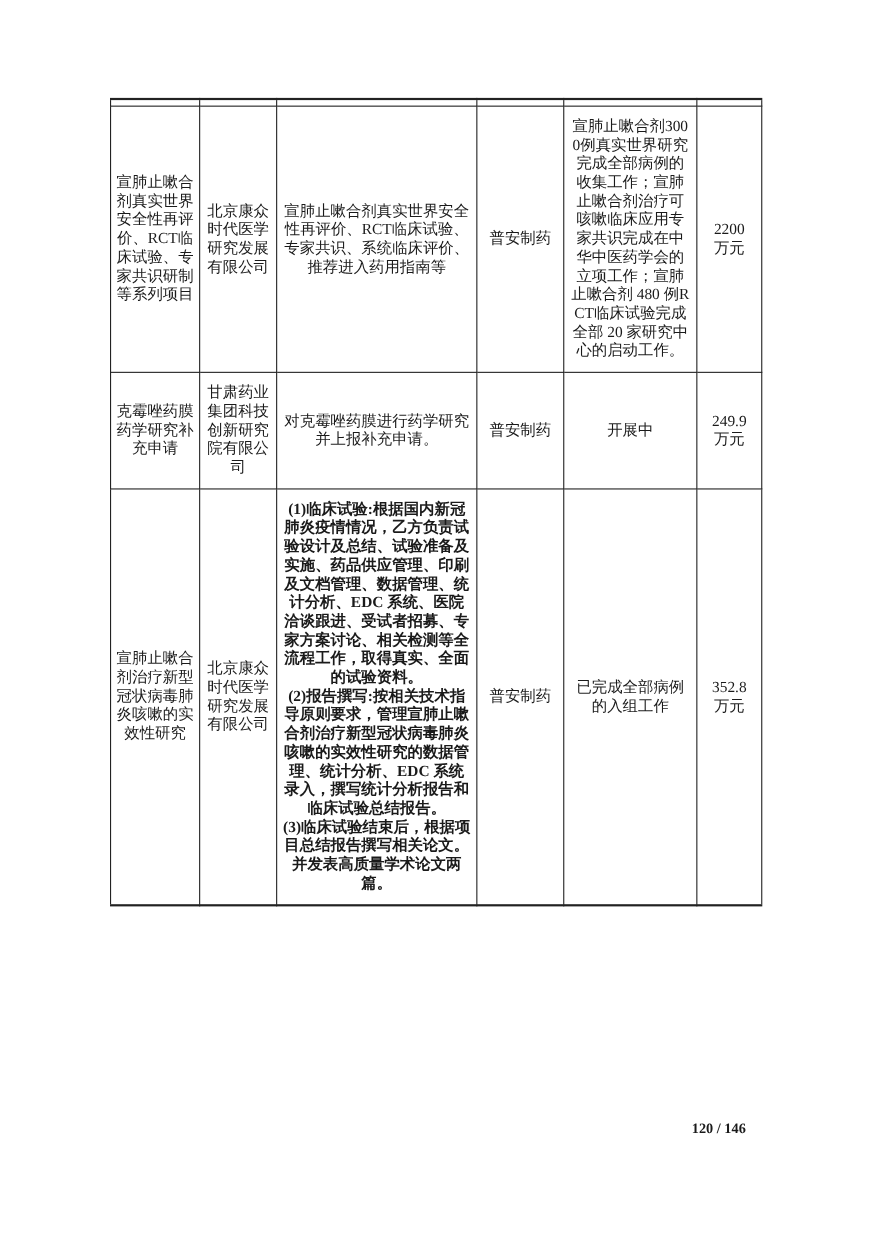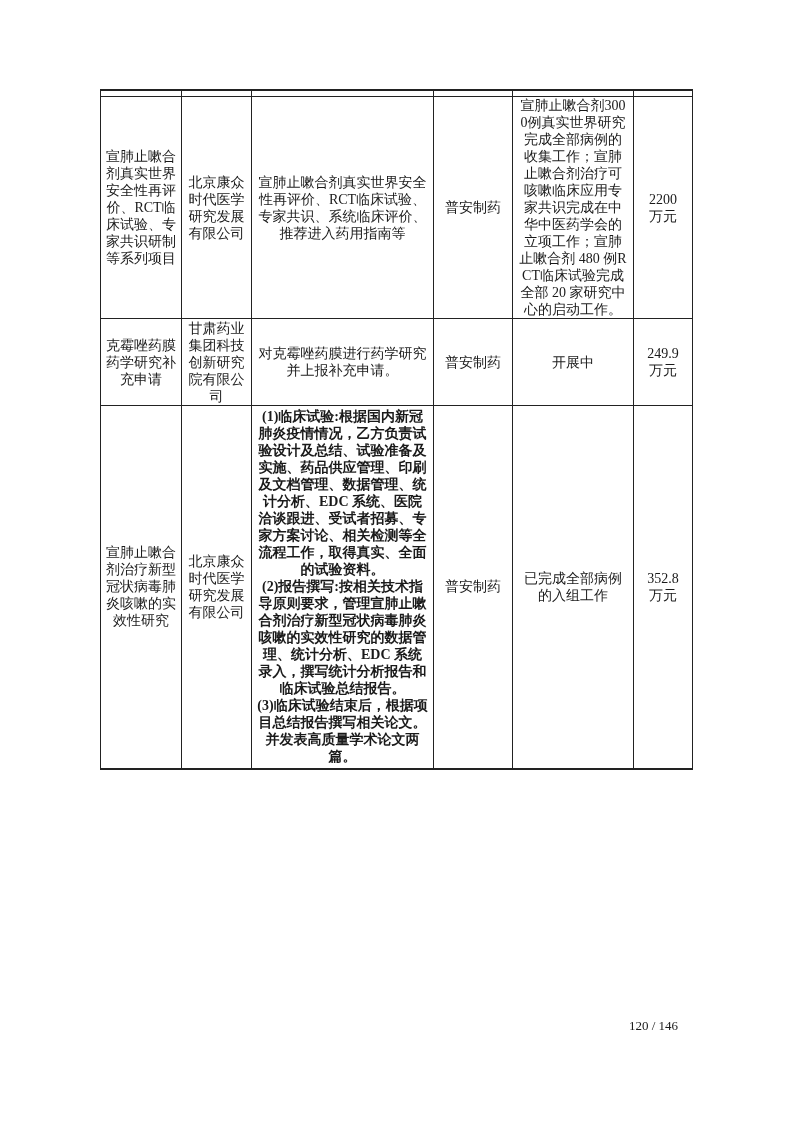--- a/index.html
+++ b/index.html
@@ -15,40 +15,40 @@
     position:absolute;left:100px;top:89px;width:592px;
     border-collapse:collapse;table-layout:fixed;
     font-size:14px;line-height:17px;
     border-left:1px solid #222;border-right:1px solid #222;
     border-top:2px solid #222;border-bottom:2px solid #222;
   }
   table.rd td{
     border:1px solid #222;
     vertical-align:middle;
     text-align:center;
-    padding:0 5px;
+    padding:10px 5px;
     overflow:hidden;
     word-break:break-all;
   }
   table.rd tr.sliver td{height:5px;padding:0;}
   td.c-content{text-align:left;padding:2px 2px 2px 8px;}
   td.c-progress{padding:2px 3px;}
   td.c-amount{white-space:pre-line;padding:2px 2px;}
   .preline{white-space:pre-line;font-weight:bold;}
 
   
   .para{
     position:absolute;left:100px;top:852px;width:578px;
     font-size:15.5px;line-height:29px;
     text-align:justify;text-indent:2em;
     word-break:break-all;
   }
   .pageno{
     position:absolute;left:100px;top:1018px;width:578px;
-    text-align:right;font-size:13px;font-weight:normal;
+    text-align:right;font-size:13px;font-weight:bold;
   }
 </style>
 </head>
 <body>
 
 <div class="page">
 
   <table class="rd">
     <colgroup>
       <col style="width:81px">

